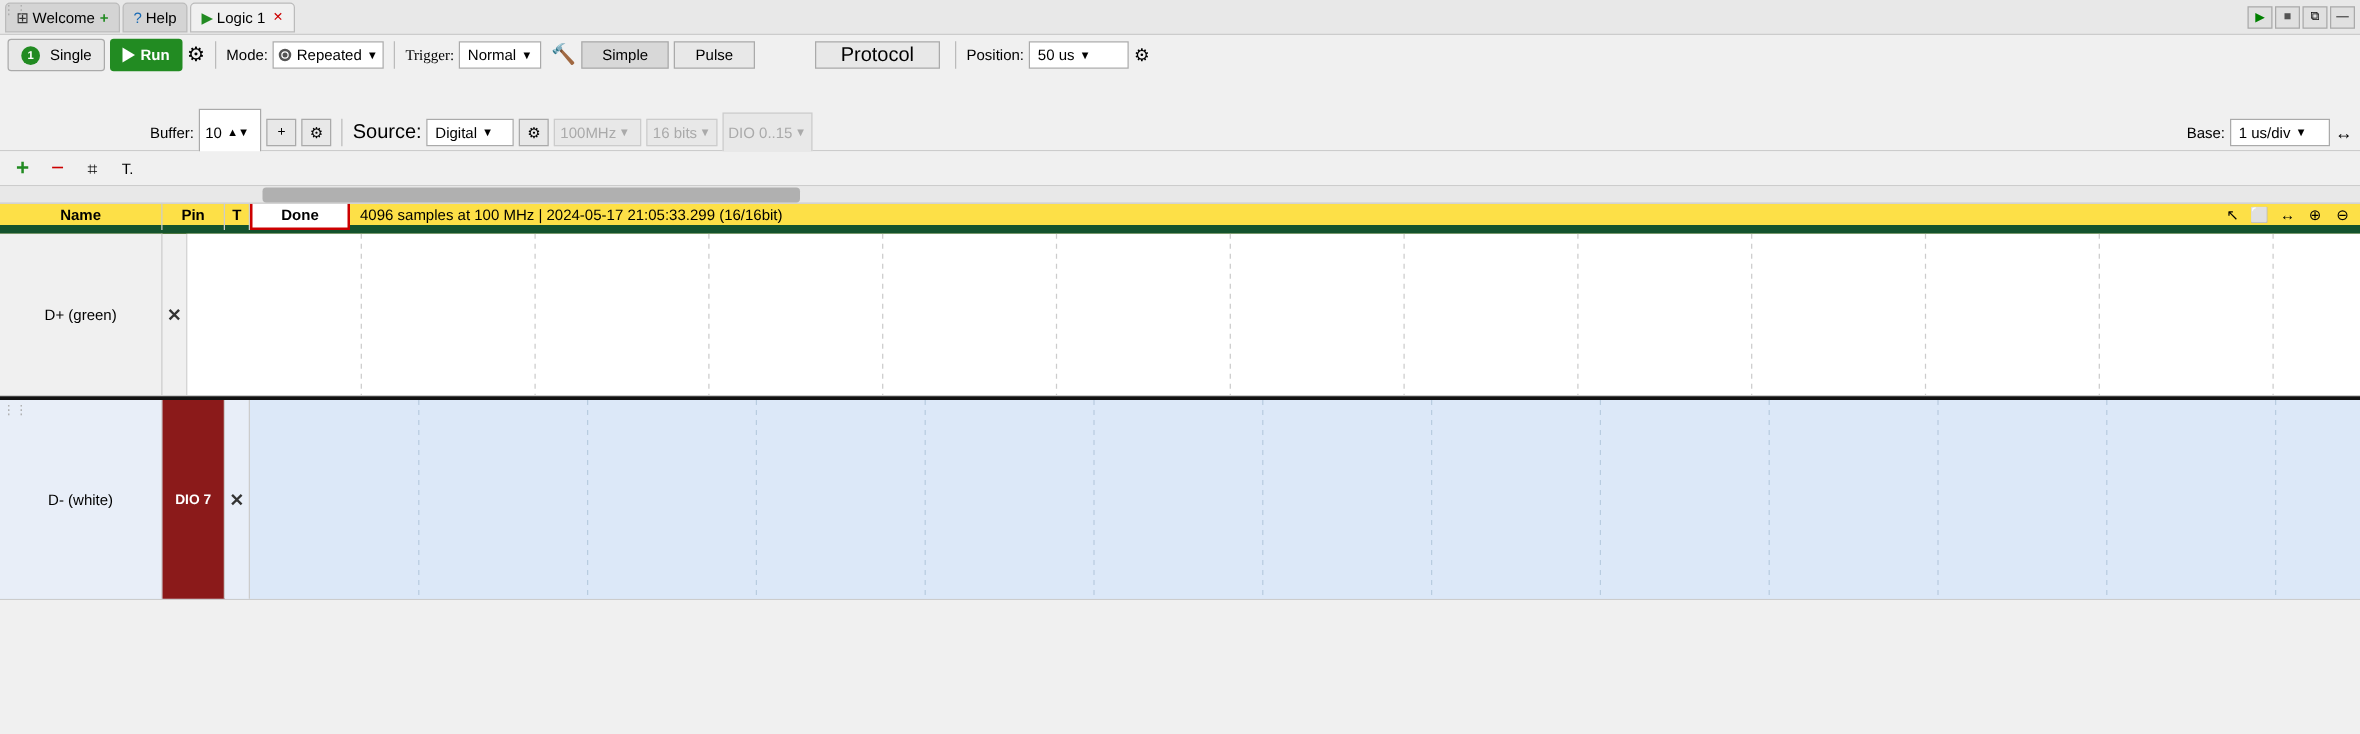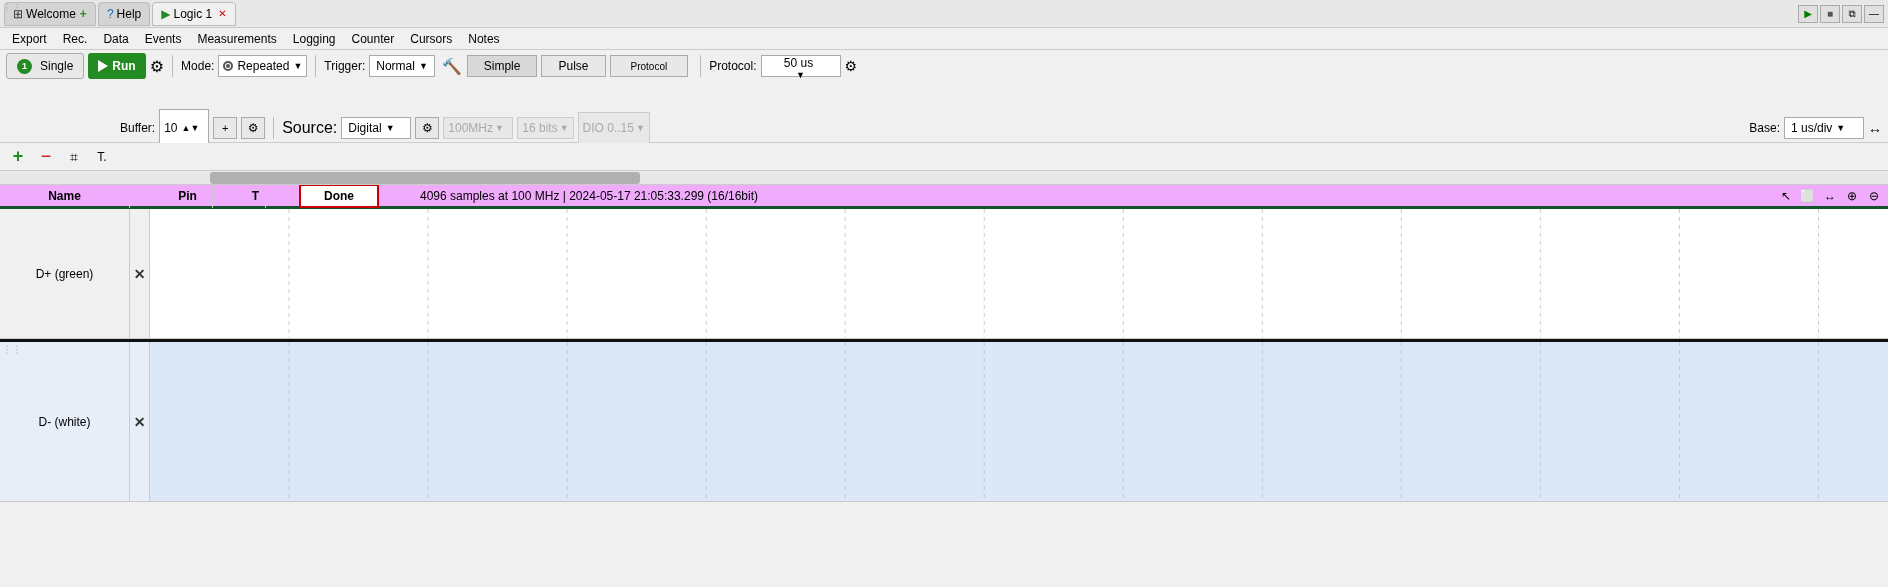--- a/index.html
+++ b/index.html
@@ -136,21 +136,22 @@
       height: 22px;
       cursor: pointer;
       font-size: 12px;
     }
     .protocol-btn {
       border: 1px solid #aaa;
       background: #e8e8e8;
       padding: 2px 20px;
       height: 22px;
       cursor: pointer;
-      font-size: 10px;
+      font-size: 16px;
+      margin-left: 44px;
     }
 
     
     .channel-toolbar {
       display: flex;
       align-items: center;
       height: 28px;
       background: #f0f0f0;
       border-bottom: 1px solid #ccc;
       padding: 0 6px;
@@ -172,23 +173,22 @@
       top: 1px;
       background: #b0b0b0;
       border-radius: 3px;
     }
 
     
     .col-header {
       display: flex;
       align-items: center;
       height: 24px;
-      background: #f0abfc;
-      border-bottom: 3px solid #14532d;
-      gap: 33px;
+      background: #fde047;
+      border-bottom: 7px solid #14532d;
     }
     .col-name {
       width: 130px;
       text-align: center;
       font-weight: bold;
       font-size: 12px;
       border-right: 1px solid #ccc;
       height: 24px;
       display: flex; align-items: center; justify-content: center;
     }
@@ -342,31 +342,20 @@
     </div>
     <div class="title-bar-right">
       <div class="title-btn" style="color:green;">▶</div>
       <div class="title-btn" style="color:#555;">■</div>
       <div class="title-btn">⧉</div>
       <div class="title-btn">—</div>
     </div>
   </div>
 
 
-  <div class="menu-bar" style="border-bottom:1px solid #ccc;">
-    <div class="menu-item">Export</div>
-    <div class="menu-item">Rec.</div>
-    <div class="menu-item">Data</div>
-    <div class="menu-item">Events</div>
-    <div class="menu-item">Measurements</div>
-    <div class="menu-item">Logging</div>
-    <div class="menu-item">Counter</div>
-    <div class="menu-item">Cursors</div>
-    <div class="menu-item">Notes</div>
-  </div>
 
   <div style="display:flex; flex-direction:column; background:#f0f0f0; border-bottom:1px solid #ccc;">
 
     <div style="display:flex; align-items:center; height:32px; padding:0 6px; gap:4px;">
 
       <button class="btn-single" style="display:flex;align-items:center;gap:4px;">
         <span class="single-num">1</span>
         <span>Single</span>
       </button>
 
@@ -381,36 +370,36 @@
 
       <span style="font-size:12px;">Mode:</span>
       <div style="display:flex; align-items:center; border:1px solid #aaa; background:white; height:22px; padding:0 4px;">
         <span class="radio-dot"></span>
         <span style="font-size:12; margin-right:4px;">Repeated</span>
         <span style="font-size:9px;">▼</span>
       </div>
 
       <div class="toolbar-separator"></div>
 
-      <span style="font-size:12px;">Trigger:</span>
+      <span style="font-size:12px;font-family:Liberation Serif, serif;">Trigger:</span>
       <div style="display:flex; align-items:center; border:1px solid #aaa; background:white; height:22px; padding:0 6px;">
         <span style="font-size:12px; margin-right:4px;">Normal</span>
         <span style="font-size:9px;">▼</span>
       </div>
 
       <span style="font-size:16px; cursor:pointer; margin-left:4px;">🔨</span>
 
       <button class="simple-btn">Simple</button>
       <button class="pulse-btn">Pulse</button>
       <button class="protocol-btn">Protocol</button>
 
       <div class="toolbar-separator" style="margin-left:8px;"></div>
 
-      <span style="font-size:12px;">Protocol:</span>
-      <div style="display:flex; align-items:center; border:1px solid #aaa; background:white; height:22px; padding:0 6px; min-width:80px;flex-direction:column;">
+      <span style="font-size:12px;">Position:</span>
+      <div style="display:flex; align-items:center; border:1px solid #aaa; background:white; height:22px; padding:0 6px; min-width:80px;">
         <span style="font-size:12px; margin-right:4px;">50 us</span>
         <span style="font-size:9px;">▼</span>
       </div>
       <span style="font-size:14px; cursor:pointer;">⚙</span>
     </div>
 
     <div style="display:flex; align-items:center; height:28px; padding:0 6px; gap:4px;margin-top:32px;">
       <div style="width:110px;"></div>
 
       <span style="font-size:12px;">Buffer:</span>
@@ -507,20 +496,23 @@
       </svg>
     </div>
   </div>
 
   <div style="height:3px; background:#111; width:100%;"></div>
 
   <div class="channel-row selected" style="height:160px;">
     <div class="ch-name-col" style="background:#e8eef8; position:relative;">
       <span style="position:absolute; color:#aaa; font-size:10px; top:2px; left:2px;">⋮⋮</span>
       <span>D- (white)</span>
+    </div>
+    <div class="ch-pin-col dark-red" style="min-width:50px; width:50px; font-size:11px;">
+      <span>DIO  7</span>
     </div>
     <div class="ch-t-col" style="background:#e8eef8;">
       <span class="ch-x-btn">✕</span>
     </div>
     <div class="ch-signal-area blue-tint" style="position:relative; background:#dce8f8;">
       <svg width="100%" height="100%" style="position:absolute; top:0; left:0;">
         <line x1="8%" y1="0" x2="8%" y2="100%" stroke="#b8cce0" stroke-dasharray="4,4" stroke-width="1"></line>
         <line x1="16%" y1="0" x2="16%" y2="100%" stroke="#b8cce0" stroke-dasharray="4,4" stroke-width="1"></line>
         <line x1="24%" y1="0" x2="24%" y2="100%" stroke="#b8cce0" stroke-dasharray="4,4" stroke-width="1"></line>
         <line x1="32%" y1="0" x2="32%" y2="100%" stroke="#b8cce0" stroke-dasharray="4,4" stroke-width="1"></line>

